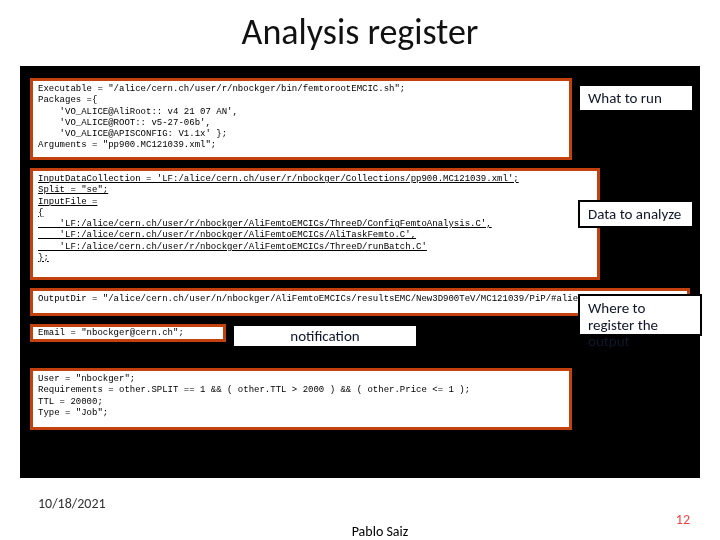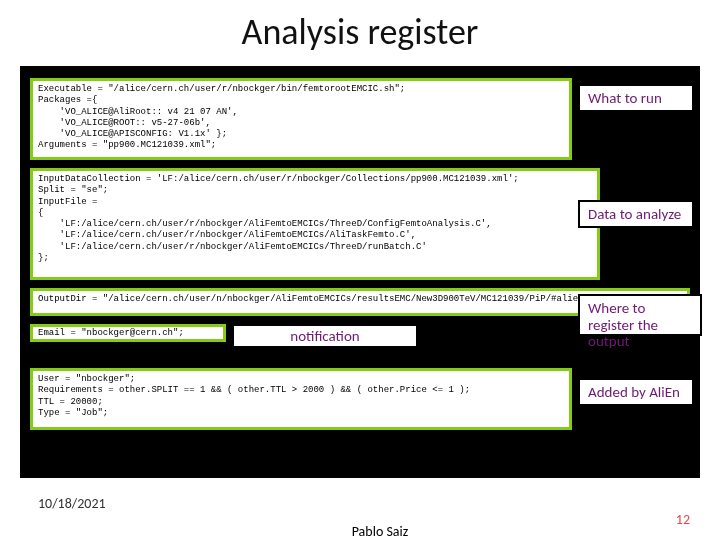--- a/index.html
+++ b/index.html
@@ -32,43 +32,43 @@
     top: 66px;
     width: 680px;
     height: 412px;
     background: #000;
     border: 3px solid #000;
     box-sizing: border-box;
   }
   .code-section {
     position: absolute;
     background: #fff;
-    border: 3px solid #84cc16;
+    border: 3px solid #c2410c;
     box-sizing: border-box;
     font-family: "Consolas", "Courier New", monospace;
     font-size: 9px;
     line-height: 1.25;
     color: #000;
     padding: 3px 5px;
     white-space: pre;
     overflow: hidden;
   }
   .sec1 { left: 30px; top: 78px;  width: 542px; height: 82px; }
-  .sec2 { left: 30px; top: 168px; width: 570px; height: 112px; }
+  .sec2 { left: 30px; top: 168px; width: 570px; height: 112px; text-decoration: underline; }
   .sec3 { left: 30px; top: 288px; width: 660px; height: 28px; white-space: nowrap; }
   .sec4 { left: 30px; top: 324px; width: 196px; height: 18px; padding: 1px 5px; }
   .sec5 { left: 30px; top: 368px; width: 542px; height: 62px; }
   .label-box {
     position: absolute;
     background: #fff;
     border: 2px solid #000;
     box-sizing: border-box;
     font-family: Calibri, Arial, sans-serif;
     font-size: 15px;
-    color: #701a75;
+    color: #0f172a;
     padding: 4px 8px;
     display: flex;
     align-items: center;
   }
   .lbl-run     { left: 578px; top: 84px;  width: 116px; height: 28px; }
   .lbl-data    { left: 578px; top: 200px; width: 116px; height: 28px; }
   .lbl-notif   { left: 232px; top: 324px; width: 186px; height: 24px; justify-content: center; border-width: 2px; }
   .lbl-where   { left: 578px; top: 294px; width: 124px; height: 42px; line-height: 1.1; align-items: flex-start; }
   .lbl-added   { left: 578px; top: 378px; width: 116px; height: 28px; }
   .footer-date {
@@ -123,18 +123,17 @@
   <div class="code-section sec4">Email = "nbockger@cern.ch";</div>
   <div class="code-section sec5">User = "nbockger";
 Requirements = other.SPLIT == 1 &amp;&amp; ( other.TTL &gt; 2000 ) &amp;&amp; ( other.Price &lt;= 1 );
 TTL = 20000;
 Type = "Job";</div>
 
   <div class="label-box lbl-run">What to run</div>
   <div class="label-box lbl-notif">notification</div>
   <div class="label-box lbl-data">Data to analyze</div>
   <div class="label-box lbl-where">Where to register the output</div>
-  <div class="label-box lbl-added">Added by AliEn</div>
 
   <div class="footer-date">10/18/2021</div>
   <div class="footer-author">Pablo Saiz</div>
   <div class="footer-page">12</div>
 </div>
 
 </body></html>

